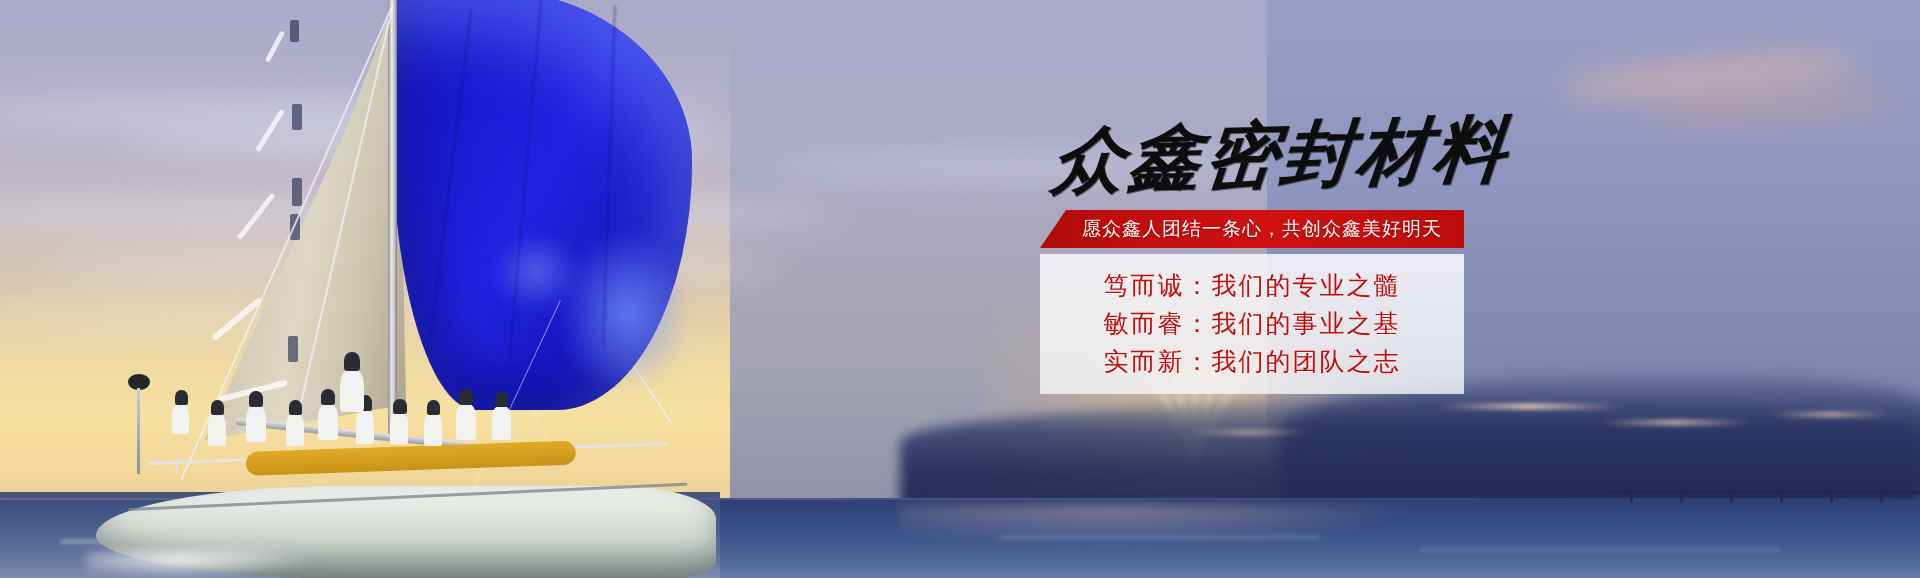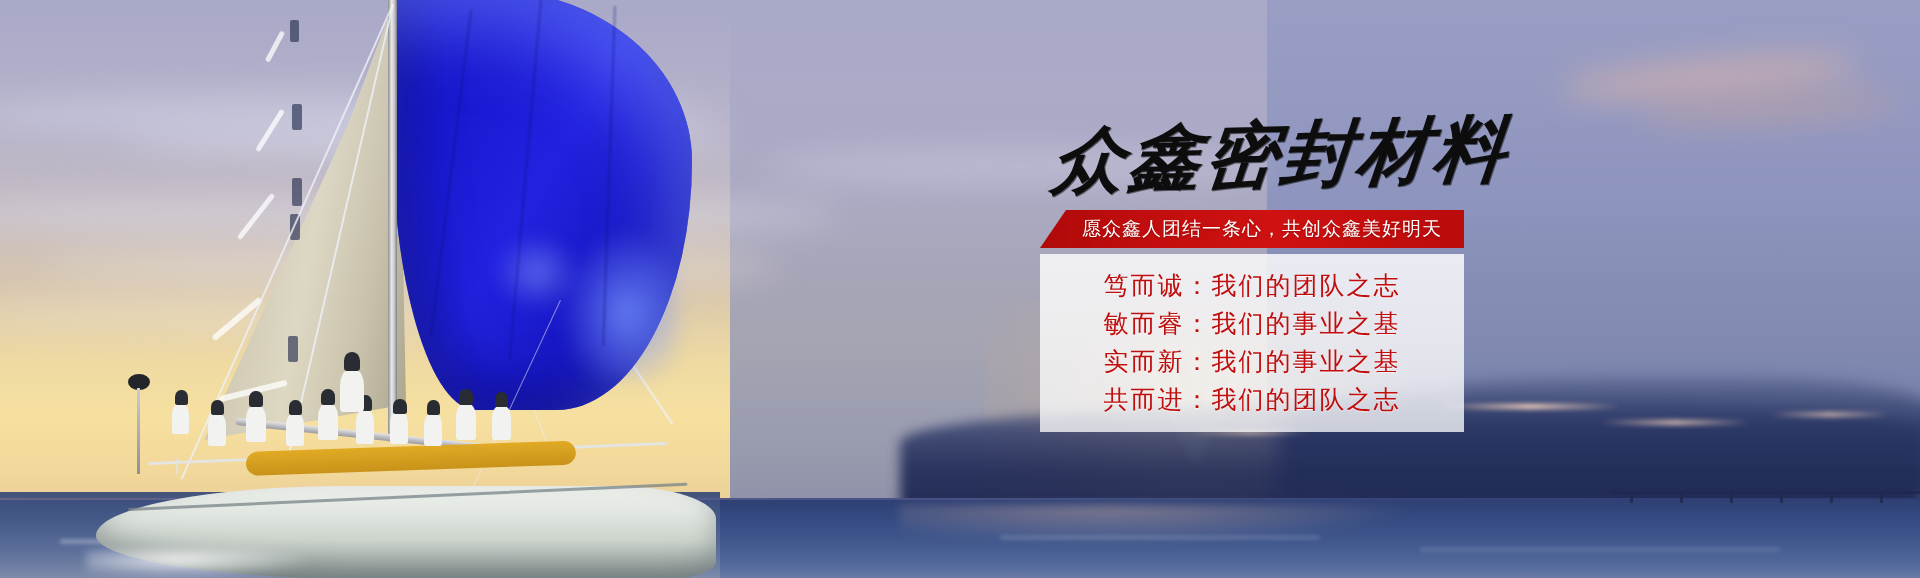--- a/index.html
+++ b/index.html
@@ -352,21 +352,20 @@
 
   <div id="textblock">
 
     <div class="calligraphy">众鑫密封材料</div>
 
     <div class="slogan-bar">
       <span class="slogan-text">愿众鑫人团结一条心，共创众鑫美好明天</span>
     </div>
 
     <div class="motto-panel">
-      <div class="motto-line">笃而诚：我们的团队之志</div>
+      <div class="motto-line">笃而诚：我们的专业之髓</div>
       <div class="motto-line">敏而睿：我们的事业之基</div>
-      <div class="motto-line">实而新：我们的事业之基</div>
-      <div class="motto-line">共而进：我们的团队之志</div>
+      <div class="motto-line">实而新：我们的团队之志</div>
     </div>
 
   </div>
 
 </div>
 
 </body></html>

